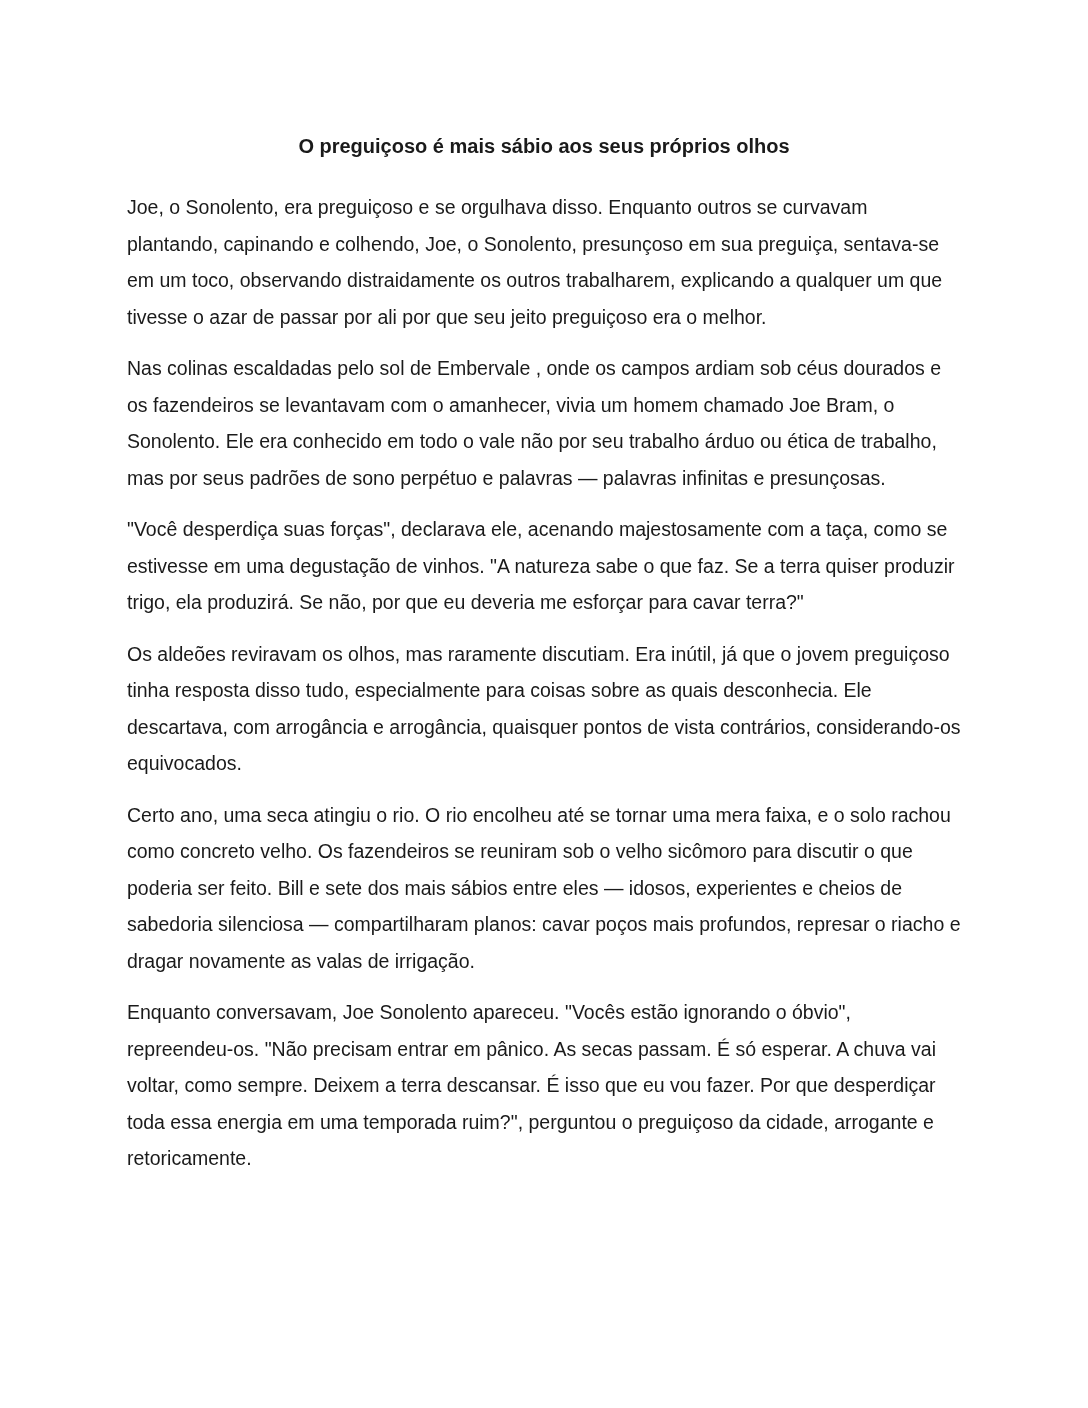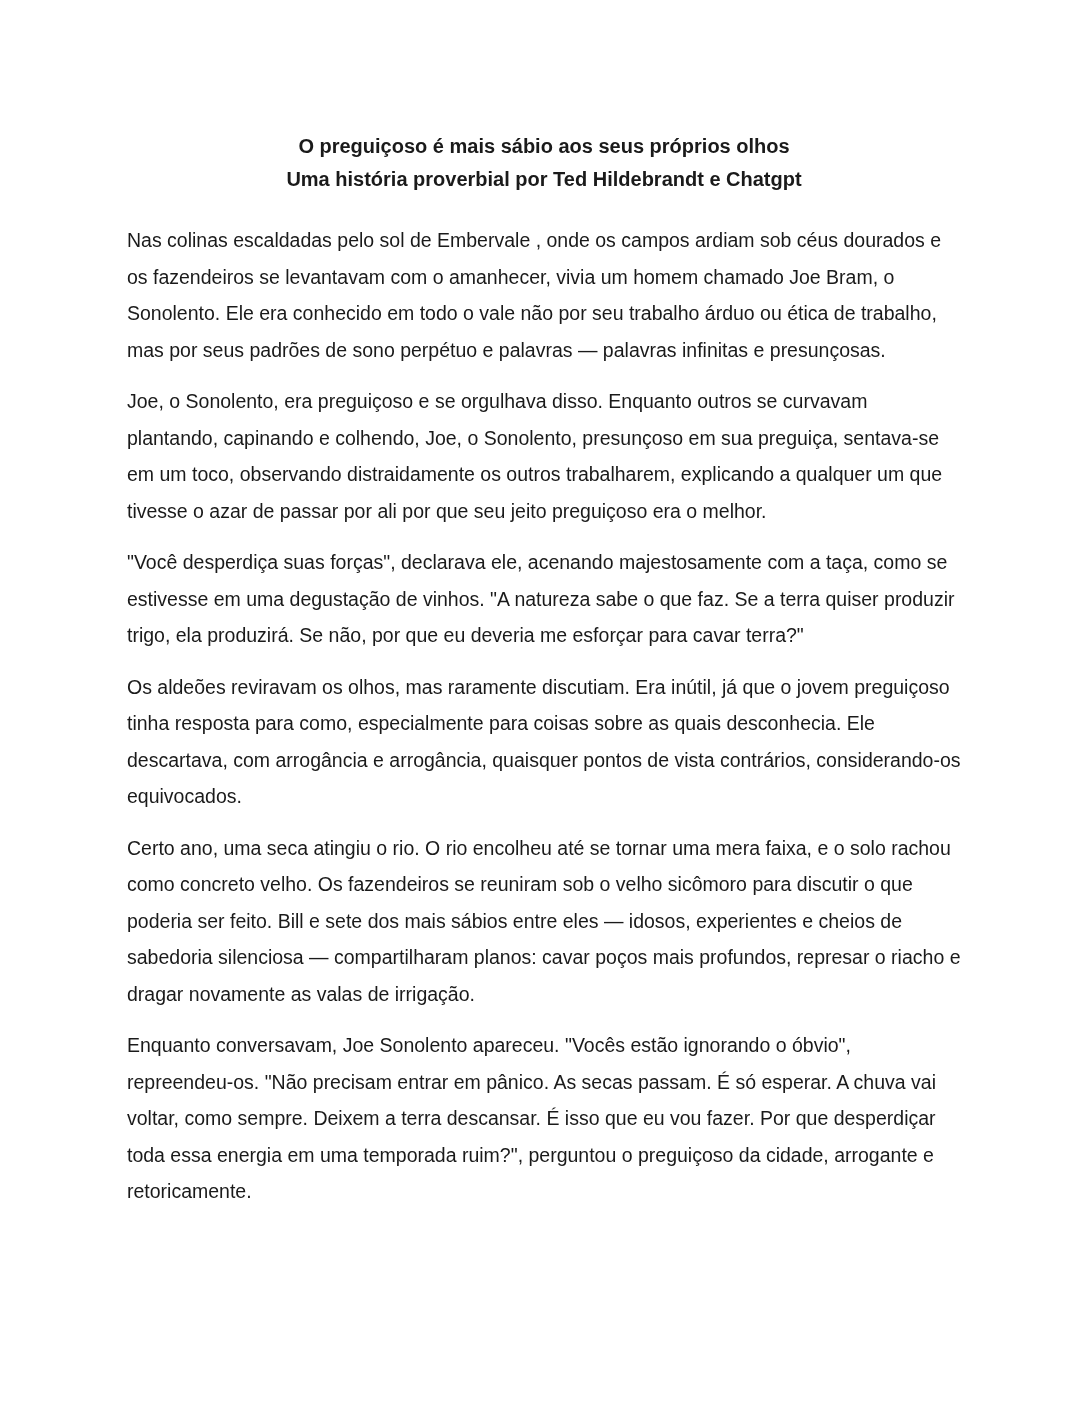--- a/index.html
+++ b/index.html
@@ -46,24 +46,23 @@
     text-align: left;
   }
 </style>
 </head>
 <body>
 
 <div class="page">
   <div class="content">
     <div class="title-block">
       <div class="title-line">O preguiçoso é mais sábio aos seus próprios olhos</div>
-      <div class="title-line">Uma história proverbial por Ted Hildebrandt e Chatgpt</div>
     </div>
     <div class="body-text">
+      <p>Joe, o Sonolento, era preguiçoso e se orgulhava disso. Enquanto outros se curvavam plantando, capinando e colhendo, Joe, o Sonolento, presunçoso em sua preguiça, sentava-se em um toco, observando distraidamente os outros trabalharem, explicando a qualquer um que tivesse o azar de passar por ali por que seu jeito preguiçoso era o melhor.</p>
       <p>Nas colinas escaldadas pelo sol de Embervale , onde os campos ardiam sob céus dourados e os fazendeiros se levantavam com o amanhecer, vivia um homem chamado Joe Bram, o Sonolento. Ele era conhecido em todo o vale não por seu trabalho árduo ou ética de trabalho, mas por seus padrões de sono perpétuo e palavras — palavras infinitas e presunçosas.</p>
-      <p>Joe, o Sonolento, era preguiçoso e se orgulhava disso. Enquanto outros se curvavam plantando, capinando e colhendo, Joe, o Sonolento, presunçoso em sua preguiça, sentava-se em um toco, observando distraidamente os outros trabalharem, explicando a qualquer um que tivesse o azar de passar por ali por que seu jeito preguiçoso era o melhor.</p>
       <p>"Você desperdiça suas forças", declarava ele, acenando majestosamente com a taça, como se estivesse em uma degustação de vinhos. "A natureza sabe o que faz. Se a terra quiser produzir trigo, ela produzirá. Se não, por que eu deveria me esforçar para cavar terra?"</p>
-      <p>Os aldeões reviravam os olhos, mas raramente discutiam. Era inútil, já que o jovem preguiçoso tinha resposta para como, especialmente para coisas sobre as quais desconhecia. Ele descartava, com arrogância e arrogância, quaisquer pontos de vista contrários, considerando-os equivocados.</p>
+      <p>Os aldeões reviravam os olhos, mas raramente discutiam. Era inútil, já que o jovem preguiçoso tinha resposta disso tudo, especialmente para coisas sobre as quais desconhecia. Ele descartava, com arrogância e arrogância, quaisquer pontos de vista contrários, considerando-os equivocados.</p>
       <p>Certo ano, uma seca atingiu o rio. O rio encolheu até se tornar uma mera faixa, e o solo rachou como concreto velho. Os fazendeiros se reuniram sob o velho sicômoro para discutir o que poderia ser feito. Bill e sete dos mais sábios entre eles — idosos, experientes e cheios de sabedoria silenciosa — compartilharam planos: cavar poços mais profundos, represar o riacho e dragar novamente as valas de irrigação.</p>
       <p>Enquanto conversavam, Joe Sonolento apareceu. "Vocês estão ignorando o óbvio", repreendeu-os. "Não precisam entrar em pânico. As secas passam. É só esperar. A chuva vai voltar, como sempre. Deixem a terra descansar. É isso que eu vou fazer. Por que desperdiçar toda essa energia em uma temporada ruim?", perguntou o preguiçoso da cidade, arrogante e retoricamente.</p>
     </div>
   </div>
 </div>
 
 </body></html>

